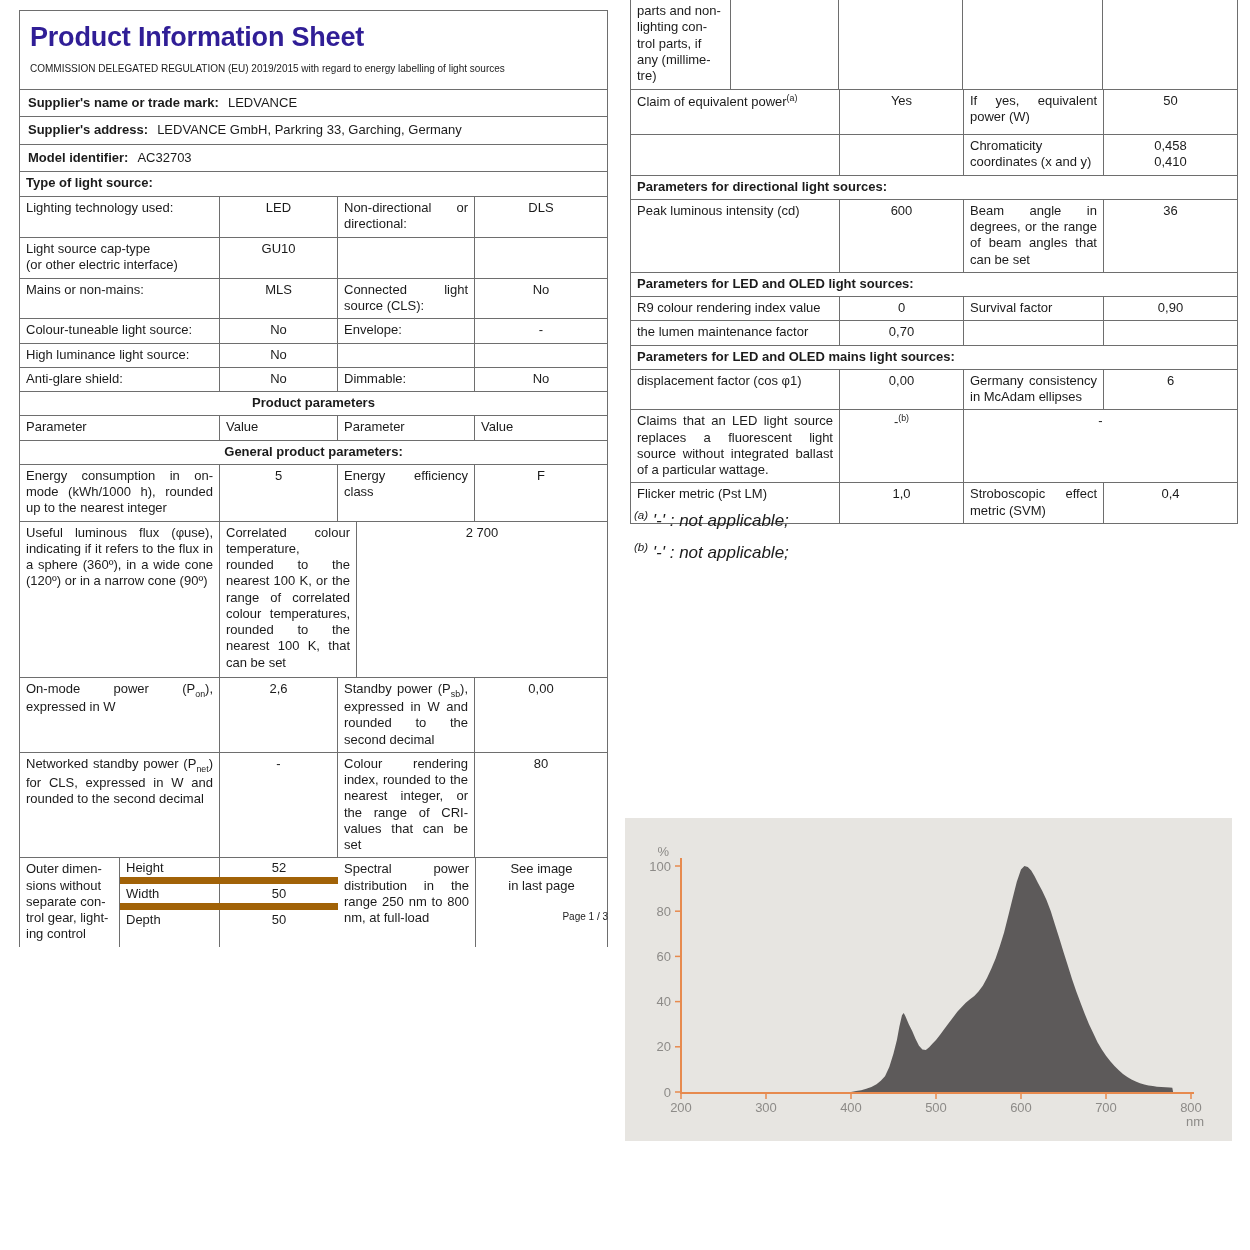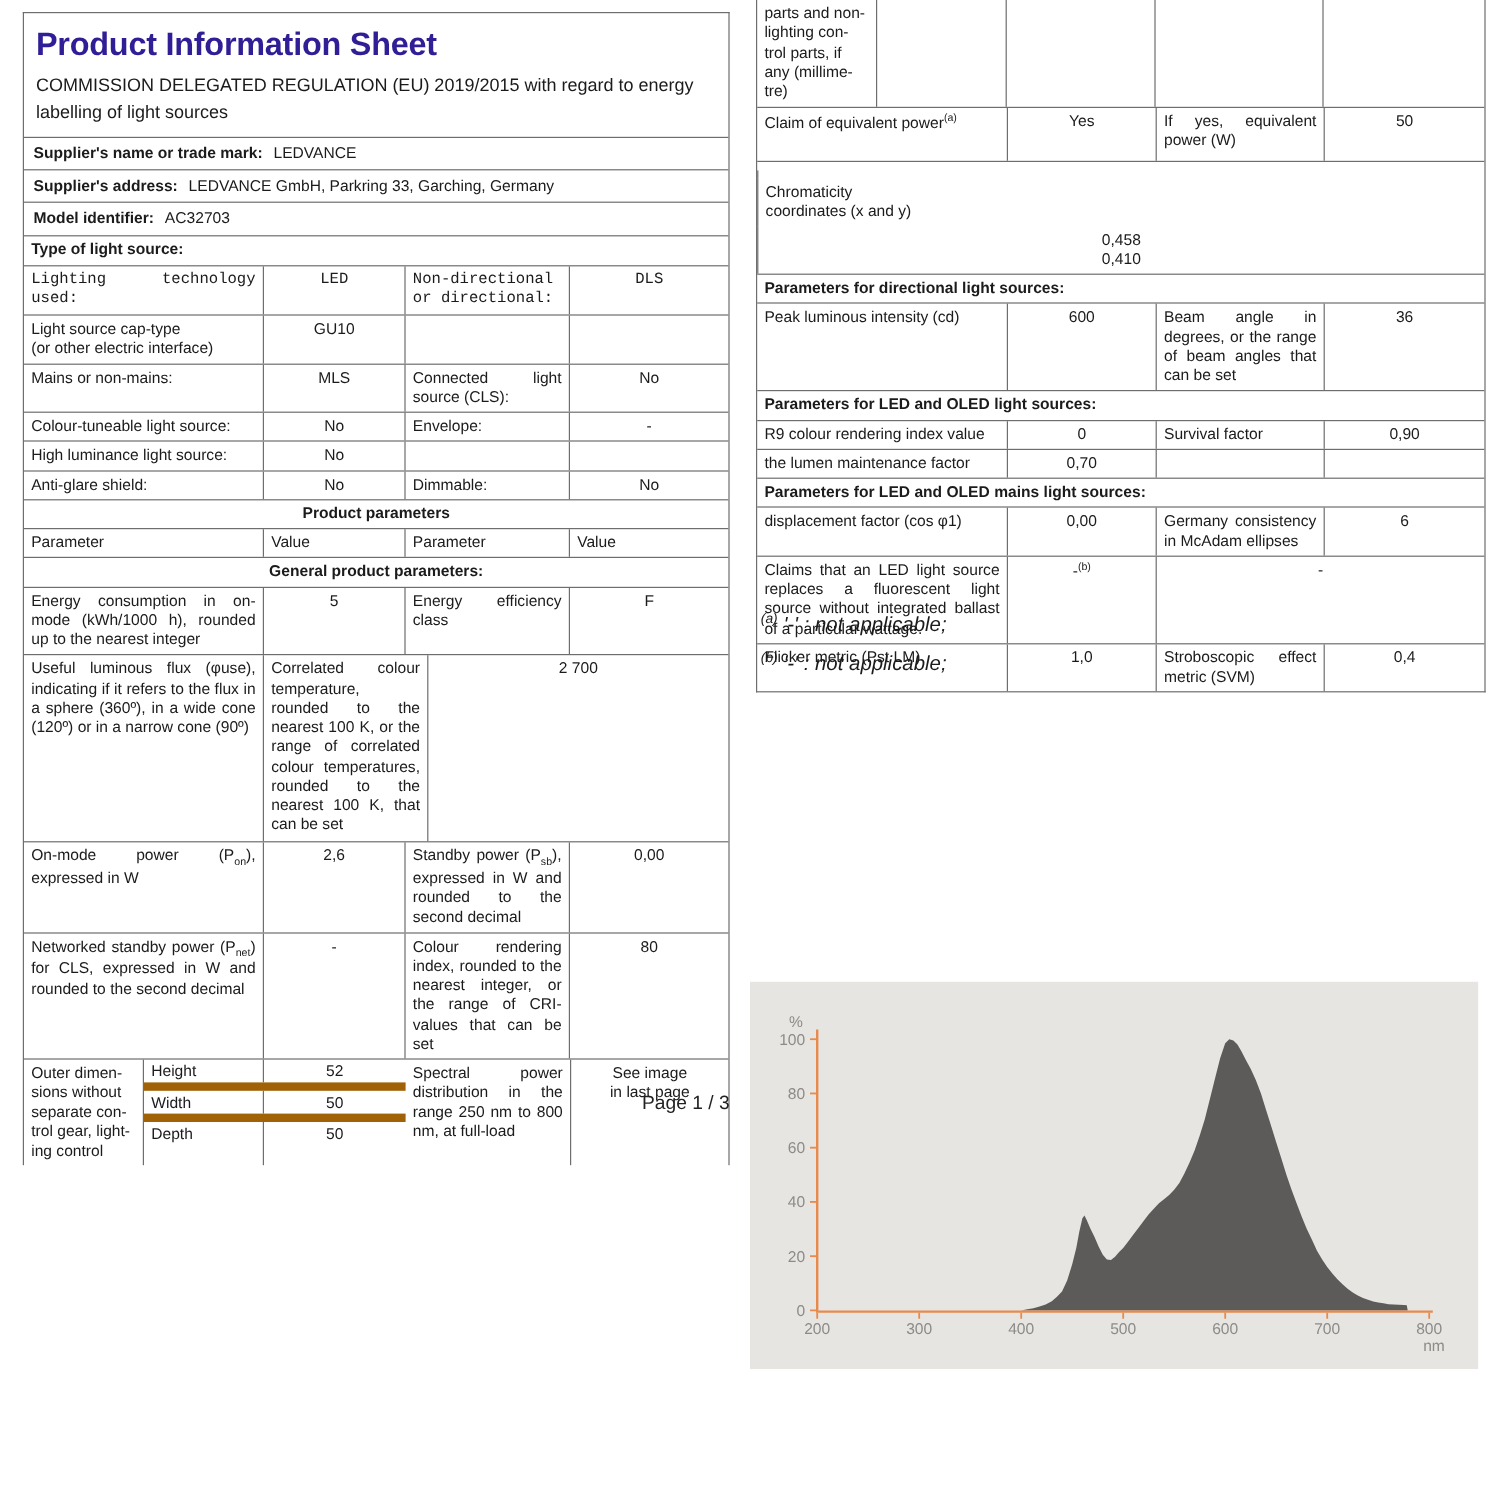--- a/index.html
+++ b/index.html
@@ -27,36 +27,36 @@
   
   .rc1{width:208px;flex:0 0 auto;}
   .rc2{width:124px;flex:0 0 auto;}
   .rc3{width:140px;flex:0 0 auto;}
   .rc4{flex:1 1 auto;}
   .bold{font-weight:bold;}
   .center-head{text-align:center;font-weight:bold;width:100%;}
   .sect-head{font-weight:bold;width:100%;}
   .title-block{padding:8px 12px 8px 10px;}
   .doc-title{font-size:27px;font-weight:bold;letter-spacing:-0.2px;margin:2px 0 6px 0;}
-  .doc-sub{font-size:15px;line-height:1.5;}
+  .doc-sub{font-size:10px;line-height:1.5;}
   .kv{padding:5px 8px;}
   .kv .kv-val{margin-left:9px;font-weight:normal;}
   sup{font-size:68%;}
   sub{font-size:68%;}
   
   .dim-outer{width:99px;flex:0 0 auto;}
   .dim-sub{width:218px;flex:0 0 auto;border-left:1px solid #6e6e6e;display:flex;flex-direction:column;padding:0;justify-content:space-between;}
   .dim-row{display:flex;flex:0 0 auto;}
   .dim-row + .dim-row{border-top:7px solid #a16207;}
   .dim-row:last-child{flex:1 1 auto;}
   .dim-name{width:99px;flex:0 0 auto;padding:2px 6px;box-sizing:border-box;}
   .dim-val{flex:1 1 auto;text-align:center;padding:2px 4px;border-left:1px solid #6e6e6e;box-sizing:border-box;}
   .cont-a{width:99px;flex:0 0 auto;}
   .cont-b{width:108px;flex:0 0 auto;}
-  .page-num{position:absolute;left:19px;top:911px;width:589px;text-align:right;font-size:16px;color:#222;}
+  .page-num{position:absolute;left:19px;top:911px;width:589px;text-align:right;font-size:10px;color:#222;}
   .footnotes{position:absolute;left:634px;top:505px;font-size:17px;line-height:1.9;font-style:italic;}
   .footnote{display:block;}
   
   .chart-box{position:absolute;left:625px;top:818px;width:607px;height:323px;}
   #spd-svg{display:block;width:607px;height:323px;}
   #spd-svg text{font-family:"Liberation Sans",sans-serif;font-size:13px;}
 </style>
 </head>
 <body>
 
@@ -84,21 +84,21 @@
   <div class="row" style="min-height:27px;">
     <div class="cell kv" style="width:100%;">
       <span class="bold">Model identifier:</span><span class="kv-val">AC32703</span>
     </div>
   </div>
 
   <div class="row" style="min-height:25px;">
     <div class="cell sect-head">Type of light source:</div>
   </div>
 
-  <div class="row" style="min-height:41px;font-family:Liberation Mono, monospace;">
+  <div class="row" style="min-height:41px;">
     <div class="cell param lc1 pre">Lighting technology used:</div>
     <div class="cell value lc2">LED</div>
     <div class="cell param lc3">Non-directional or directional:</div>
     <div class="cell value lc4">DLS</div>
   </div>
   <div class="row" style="min-height:41px;">
     <div class="cell param lc1 pre">Light source cap-type
 (or other electric interface)</div>
     <div class="cell value lc2">GU10</div>
     <div class="cell param lc3"></div>
@@ -214,21 +214,21 @@
     <div class="cell rc4"></div>
   </div>
 
   <div class="row" style="min-height:45px;">
     <div class="cell param rc1">Claim of equivalent power<sup>(a)</sup></div>
     <div class="cell value rc2">Yes</div>
     <div class="cell param rc3">If yes, equivalent power (W)</div>
     <div class="cell value rc4">50</div>
   </div>
 
-  <div class="row" style="min-height:36px;flex-direction:column;">
+  <div class="row" style="min-height:36px;">
     <div class="cell param rc1"></div>
     <div class="cell value rc2"></div>
     <div class="cell param rc3">Chromaticity coordinates (x and y)</div>
     <div class="cell value rc4">0,458
 0,410</div>
   </div>
 
   <div class="row" style="min-height:20px;">
     <div class="cell sect-head">Parameters for directional light sources:</div>
   </div>

